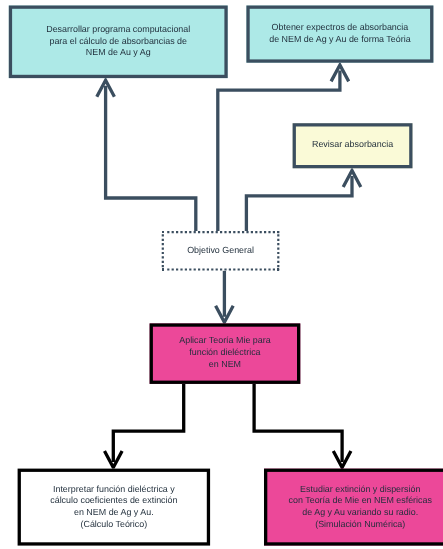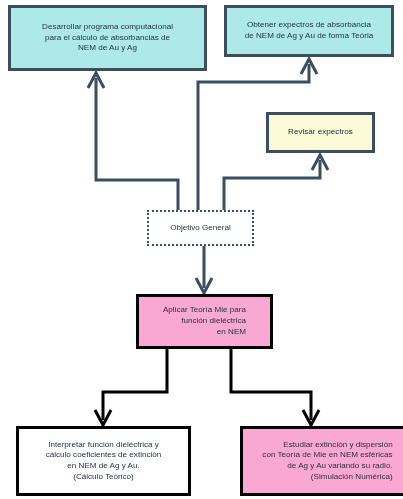--- a/index.html
+++ b/index.html
@@ -42,23 +42,22 @@
   }
   .node-cyan {
     background: #ade9e7;
     border: 3px solid #3b4e5f;
   }
   .node-cream {
     background: #fafad7;
     border: 3px solid #3b4e5f;
   }
   .node-black-cyan {
-    background: #f9a8d4;
+    background: #ec4899;
     border: 3px solid #000000;
-    text-align: right;
   }
   .node-white {
     background: #ffffff;
     border: 3px solid #000000;
   }
   .node-dashed {
     background: #ffffff;
     border: 2px dotted #3b4e5f;
   }
   
@@ -108,21 +107,21 @@
     </g>
   </svg>
 
   <div class="node node-cyan" id="node-desarrollar">Desarrollar programa computacional
 para el cálculo de absorbancias de
 NEM de Au y Ag</div>
 
   <div class="node node-cyan" id="node-obtener">Obtener expectros de absorbancia
 de NEM de Ag y Au de forma Teória</div>
 
-  <div class="node node-cream" id="node-revisar">Revisar expectros</div>
+  <div class="node node-cream" id="node-revisar">Revisar absorbancia</div>
 
   <div class="node node-dashed" id="node-objetivo">Objetivo General</div>
 
   <div class="node node-black-cyan" id="node-aplicar">Aplicar Teoría Mie para
 función dieléctrica
 en NEM</div>
 
   <div class="node node-white" id="node-interpretar">Interpretar función dieléctrica y
 cálculo coeficientes de extinción
 en NEM de Ag y Au.

